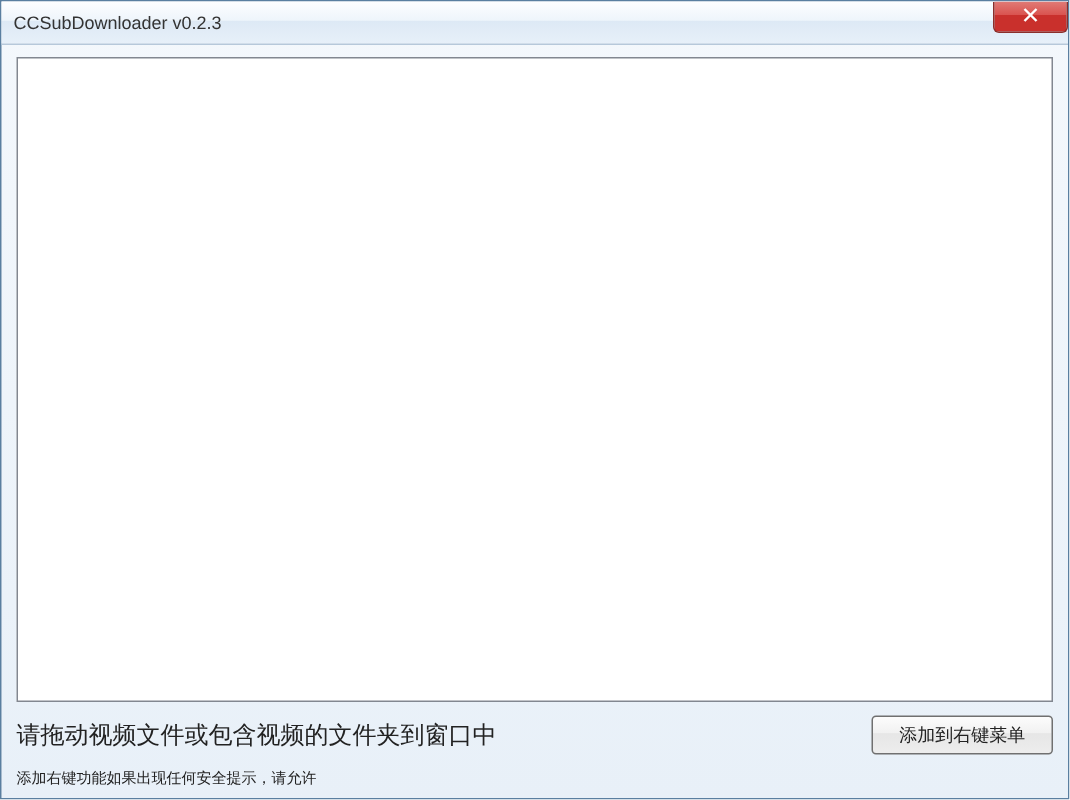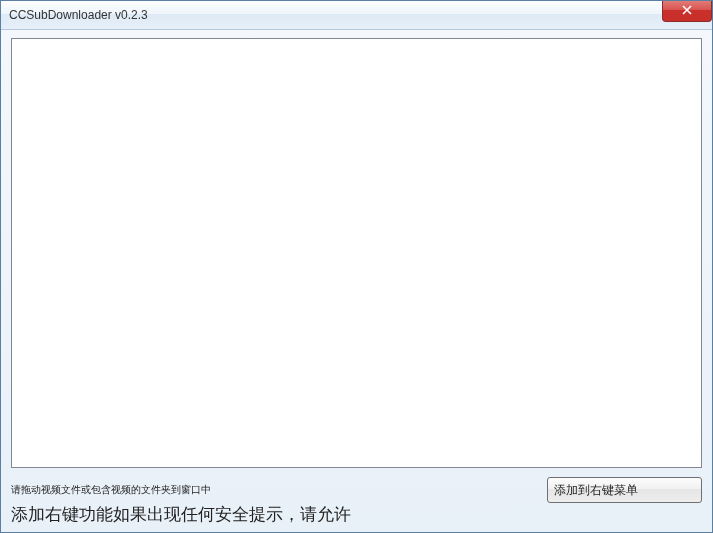--- a/index.html
+++ b/index.html
@@ -70,50 +70,50 @@
   }
   .bottom-row {
     display: flex;
     align-items: center;
     justify-content: space-between;
     margin-top: 8px;
     height: 28px;
   }
   .instruction {
     color: #222;
-    font-size: 10px;
+    font-size: 16px;
   }
   .add-btn {
-    width: 155px;
+    width: 121px;
     height: 26px;
     border: 1px solid #707070;
     border-radius: 3px;
     background: linear-gradient(to bottom, #fcfcfc 0%, #f1f1f1 45%, #e6e6e6 46%, #ededed 100%);
     font-size: 12px;
     font-family: inherit;
     cursor: pointer;
-    text-align: left;
+    text-align: center;
     line-height: 22px;
     color: #222;
   }
   .footer-row {
     display: flex;
     justify-content: space-between;
     align-items: flex-end;
     margin-top: 4px;
     height: 18px;
   }
   .credits {
     font-family: "SimSun", monospace;
     font-size: 12px;
     color: #222;
     white-space: pre;
   }
   .warning {
-    font-size: 17px;
+    font-size: 10px;
     color: #222;
   }
 </style>
 </head>
 <body>
 
 <div class="window">
 
   <div class="titlebar">
     <span class="title">CCSubDownloader v0.2.3</span>

